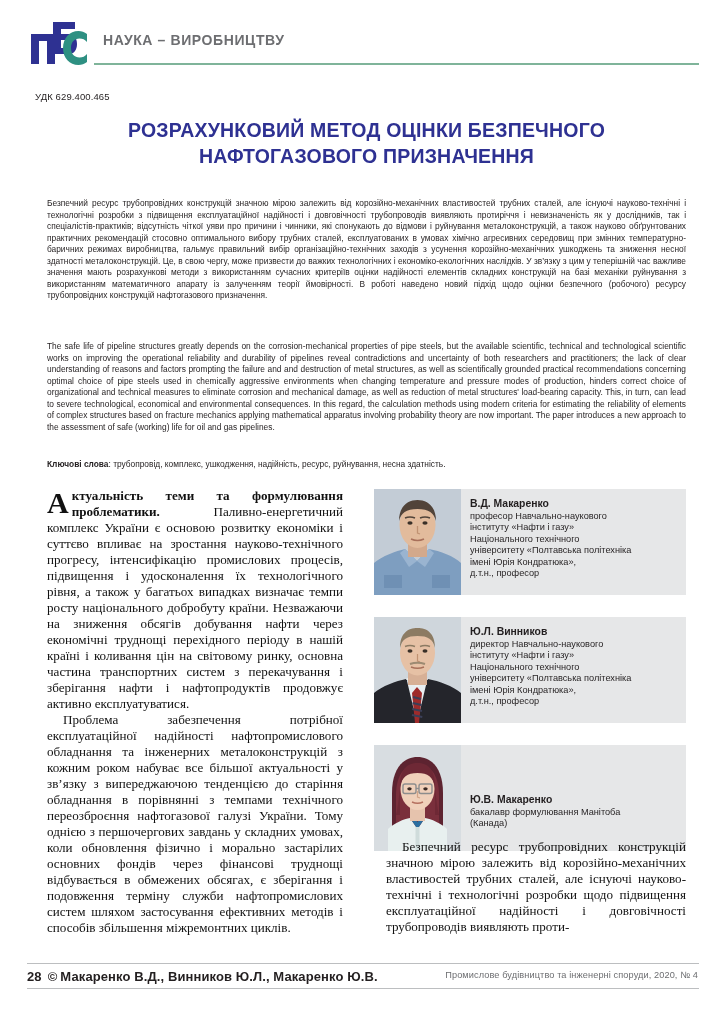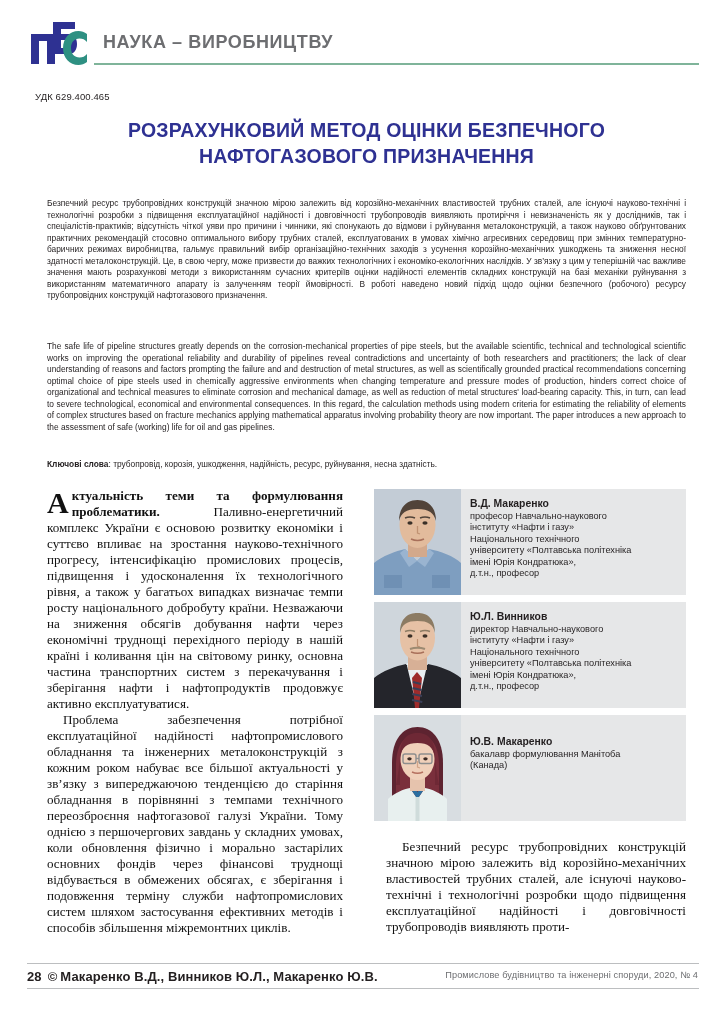--- a/index.html
+++ b/index.html
@@ -39,21 +39,21 @@
     width: 62px;
     height: 46px;
   }
   .logo svg { display: block; }
 
   .section-kicker {
     position: absolute;
     left: 103px;
     top: 32px;
     font-family: "Liberation Sans", sans-serif;
-    font-size: 18px;
+    font-size: 14px;
     font-weight: bold;
     letter-spacing: 0.6px;
     color: #6d6e71;
   }
   .header-rule {
     position: absolute;
     left: 94px;
     top: 63px;
     width: 605px;
     height: 2px;
@@ -158,42 +158,42 @@
   .authors {
     position: absolute;
     left: 374px;
     top: 489px;
     width: 312px;
   }
   .author-card {
     display: flex;
     background: #e6e7e8;
     height: 106px;
-    margin-bottom: 7px;
+    margin-bottom: 22px;
     overflow: hidden;
   }
   .author-photo {
     width: 87px;
     height: 106px;
     flex: 0 0 87px;
     position: relative;
     overflow: hidden;
     background: #b9c4cf;
   }
   .author-photo svg { display: block; }
   .author-info {
     flex: 1 1 auto;
     padding: 8px 7px 0 9px;
     font-family: "Liberation Sans", sans-serif;
     font-size: 9.2px;
     line-height: 11.4px;
     color: #231f20;
   }
   .author-card.card-third .author-info {
-    padding-top: 20px;
+    padding-top: 48px;
   }
   .author-name {
     font-weight: bold;
     font-size: 10.4px;
     line-height: 13px;
     display: block;
     margin-bottom: 1px;
   }
   .author-role { display: block; }
 
@@ -264,21 +264,21 @@
   <h1 class="title">
     <span class="tline">РОЗРАХУНКОВИЙ МЕТОД ОЦІНКИ БЕЗПЕЧНОГО</span>
     <span class="tline">НАФТОГАЗОВОГО ПРИЗНАЧЕННЯ</span>
   </h1>
 
   <div class="abstract abstract-ua">Безпечний ресурс трубопровідних конструкцій значною мірою залежить від корозійно-механічних властивостей трубних сталей, але існуючі науково-технічні і технологічні розробки з підвищення експлуатаційної надійності і довговічності трубопроводів виявляють протиріччя і невизначеність як у дослідників, так і спеціалістів-практиків; відсутність чіткої уяви про причини і чинники, які спонукають до відмови і руйнування металоконструкцій, а також науково обґрунтованих практичних рекомендацій стосовно оптимального вибору трубних сталей, експлуатованих в умовах хімічно агресивних середовищ при змінних температурно-баричних режимах виробництва, гальмує правильний вибір організаційно-технічних заходів з усунення корозійно-механічних ушкоджень та зниження несної здатності металоконструкцій. Це, в свою чергу, може призвести до важких технологічних і економіко-екологічних наслідків. У зв’язку з цим у теперішній час важливе значення мають розрахункові методи з використанням сучасних критеріїв оцінки надійності елементів складних конструкцій на базі механіки руйнування з використанням математичного апарату із залученням теорії ймовірності. В роботі наведено новий підхід щодо оцінки безпечного (робочого) ресурсу трубопровідних конструкцій нафтогазового призначення.</div>
 
   <div class="abstract abstract-en">The safe life of pipeline structures greatly depends on the corrosion-mechanical properties of pipe steels, but the available scientific, technical and technological scientific works on improving the operational reliability and durability of pipelines reveal contradictions and uncertainty of both researchers and practitioners; the lack of clear understanding of reasons and factors prompting the failure and and destruction of metal structures, as well as scientifically grounded practical recommendations  concerning optimal choice of pipe steels used in chemically aggressive environments when changing temperature and pressure modes of production, hinders correct choice of organizational and technical measures to eliminate corrosion and mechanical damage, as well as reduction of metal structures' load-bearing capacity. This, in turn, can lead to severe technological, economical and environmental consequences. In this regard, the calculation methods using modern criteria for estimating the reliability of elements of complex structures based on fracture mechanics applying mathematical apparatus involving probability theory are now important. The paper introduces a new approach to the assessment of safe (working) life for oil and gas pipelines.</div>
 
   <div class="keywords">
-    <b>Ключові слова</b><span>: трубопровід, корозія, ушкодження, надійність, ресурс, руйнування, несна здатність.</span>
+    <b>Ключові слова</b><span>: трубопровід, комплекс, ушкодження, надійність, ресурс, руйнування, несна здатність.</span>
   </div>
 
   <div class="col-left">
     <p class="first"><span class="dropcap">А</span><span class="lead-bold">ктуальність теми та формулювання проблематики.</span><span> Паливно-енергетичний комплекс України є основою розвитку економіки і суттєво впливає на зростання науково-технічного прогресу, інтенсифікацію промислових процесів, підвищення і удосконалення їх технологічного рівня, а також у багатьох випадках визначає темпи росту національного добробуту країни. Незважаючи на зниження обсягів добування нафти через економічні труднощі перехідного періоду в нашій країні і коливання цін на світовому ринку, основна частина транспортних систем з перекачування і зберігання нафти і нафтопродуктів продовжує активно експлуатуватися.</span></p>
     <p>Проблема забезпечення потрібної експлуатаційної надійності нафтопромислового обладнання та інженерних металоконструкцій з кожним роком набуває все більшої актуальності  у зв’язку з випереджаючою тенденцією до старіння обладнання в порівнянні з темпами технічного переозброєння нафтогазової галузі України. Тому однією з першочергових завдань у складних умовах, коли обновлення фізично і морально застарілих основних фондів через фінансові труднощі відбувається в обмежених обсягах, є зберігання і подовження терміну служби нафтопромислових систем шляхом застосування ефективних методів і способів збільшення міжремонтних циклів.</p>
   </div>
 
   <div class="authors">
 
     <div class="author-card">

